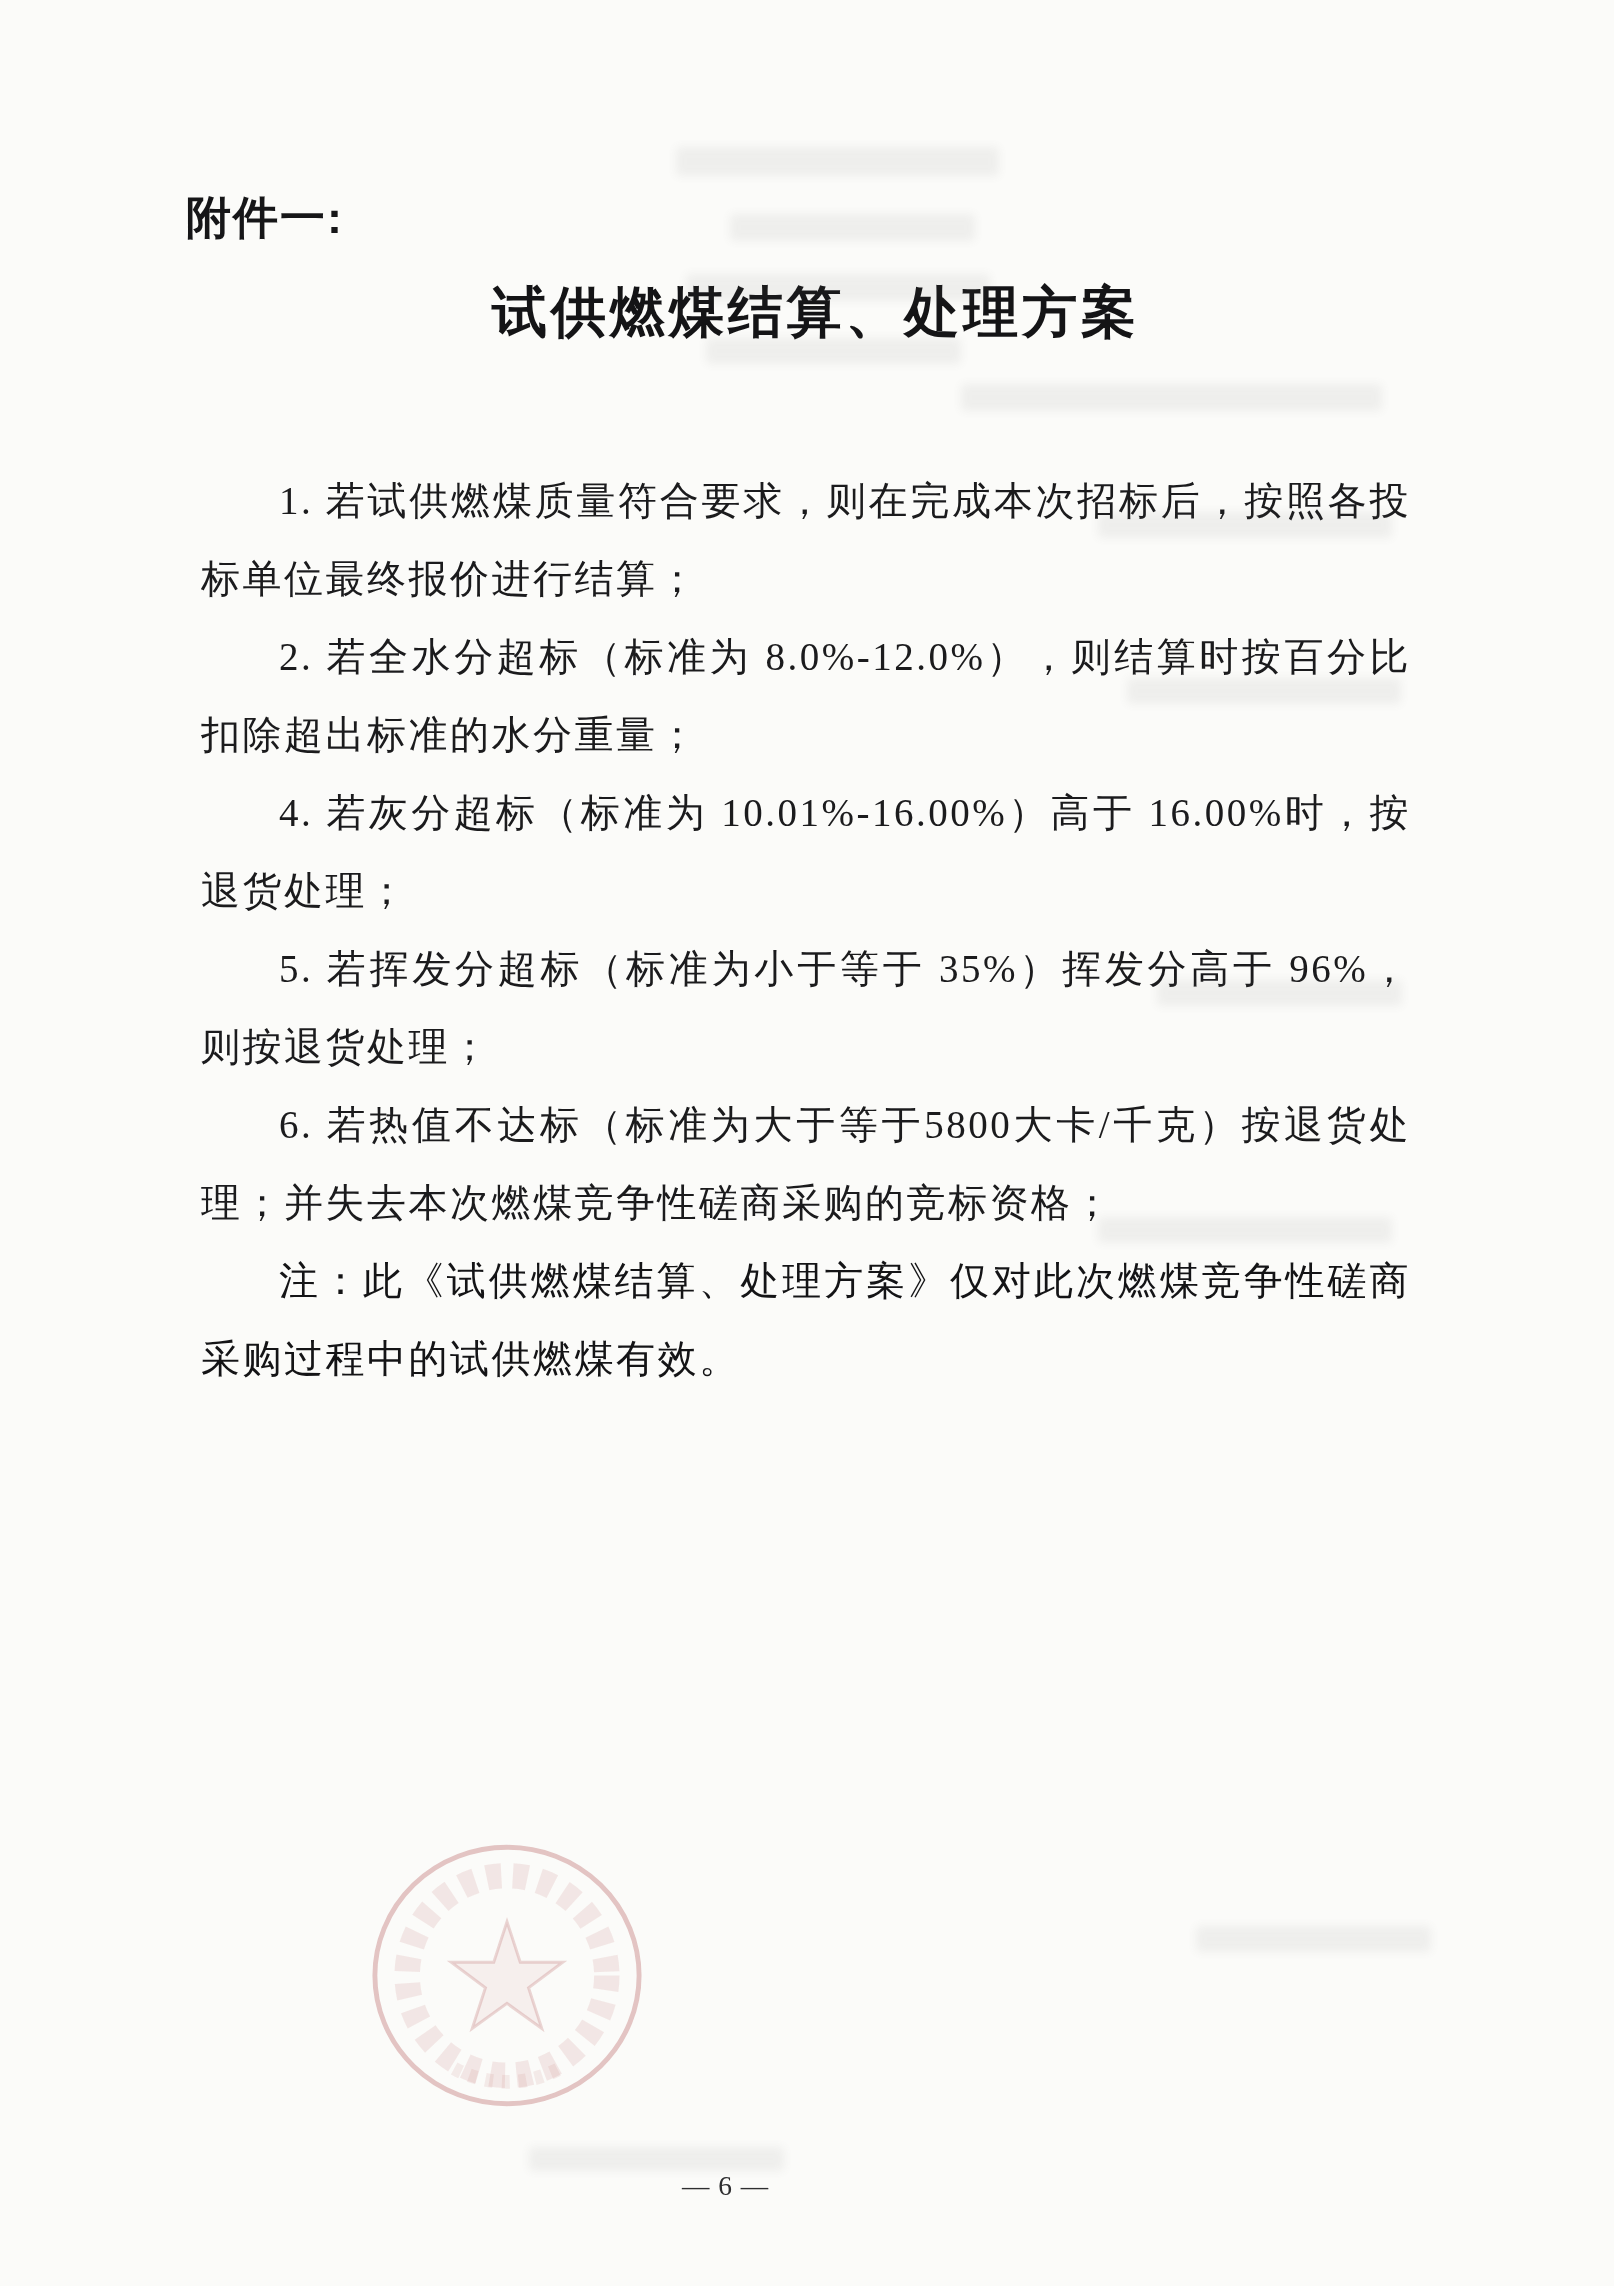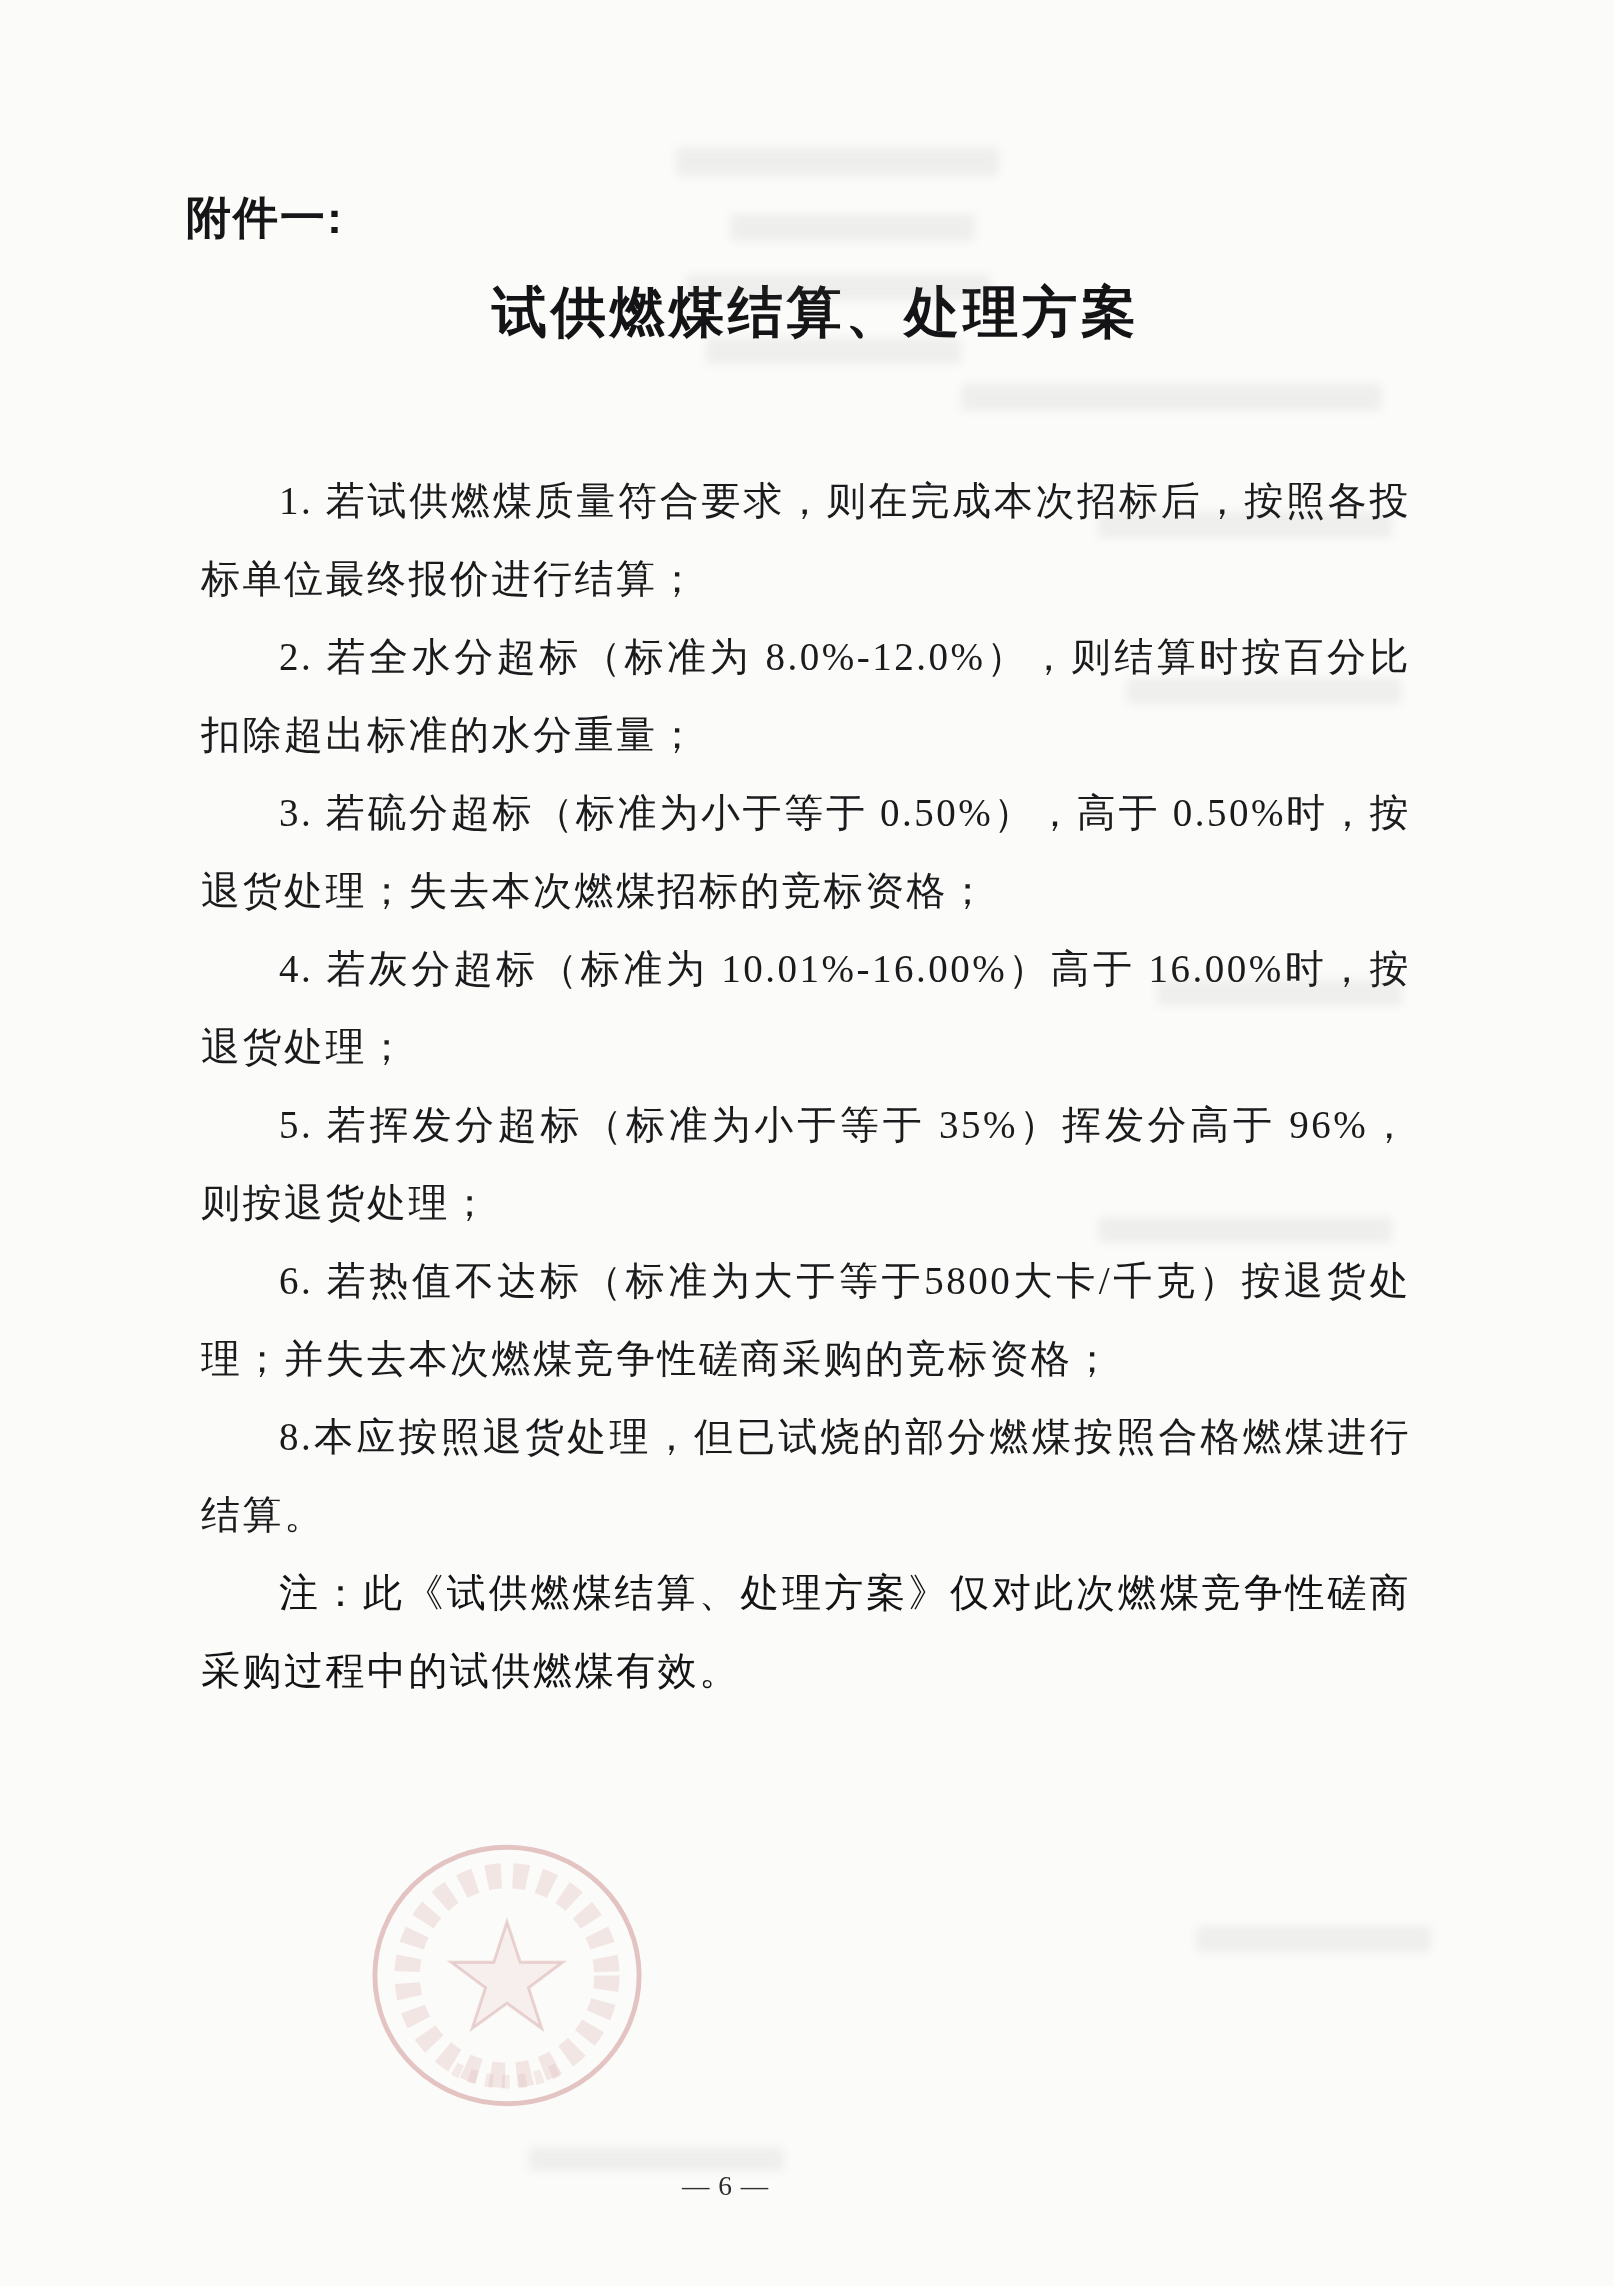--- a/index.html
+++ b/index.html
@@ -74,25 +74,23 @@
 
 <div class="page">
 
   <div class="attachment-label">附件一:</div>
 
   <h1 class="doc-title">试供燃煤结算、处理方案</h1>
 
   <div class="body-text">
     <p>1. 若试供燃煤质量符合要求，则在完成本次招标后，按照各投标单位最终报价进行结算；</p>
     <p>2. 若全水分超标（标准为 8.0%-12.0%），则结算时按百分比扣除超出标准的水分重量；</p>
-    <p>3. 若硫分超标（标准为小于等于 0.50%），高于 0.50%时，按退货处理；失去本次燃煤招标的竞标资格；</p>
     <p>4. 若灰分超标（标准为 10.01%-16.00%）高于 16.00%时，按退货处理；</p>
     <p>5. 若挥发分超标（标准为小于等于 35%）挥发分高于 96%，则按退货处理；</p>
     <p>6. 若热值不达标（标准为大于等于5800大卡/千克）按退货处理；并失去本次燃煤竞争性磋商采购的竞标资格；</p>
-    <p>8.本应按照退货处理，但已试烧的部分燃煤按照合格燃煤进行结算。</p>
     <p class="note">注：此《试供燃煤结算、处理方案》仅对此次燃煤竞争性磋商采购过程中的试供燃煤有效。</p>
   </div>
 
   <div class="seal">
     <svg width="274" height="269" viewBox="0 0 280 274" xmlns="http://www.w3.org/2000/svg">
 
       <ellipse cx="140" cy="137" rx="135" ry="131" fill="none" stroke="rgba(185,106,106,0.42)" stroke-width="5"></ellipse>
 
       <circle cx="140" cy="137" r="102" fill="none" stroke="rgba(190,110,110,0.16)" stroke-width="26" stroke-dasharray="15 12"></circle>
 

